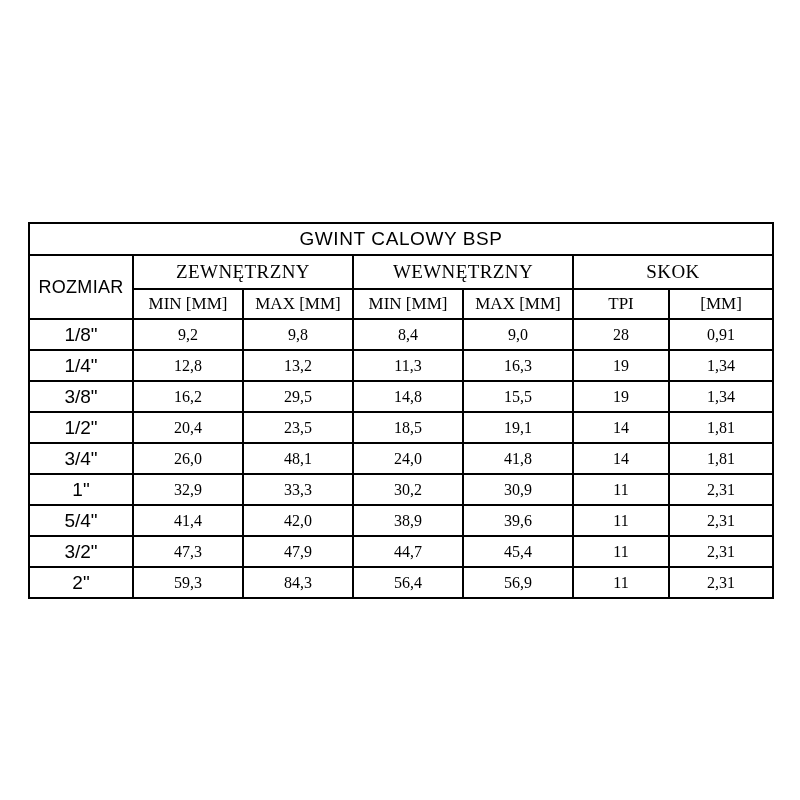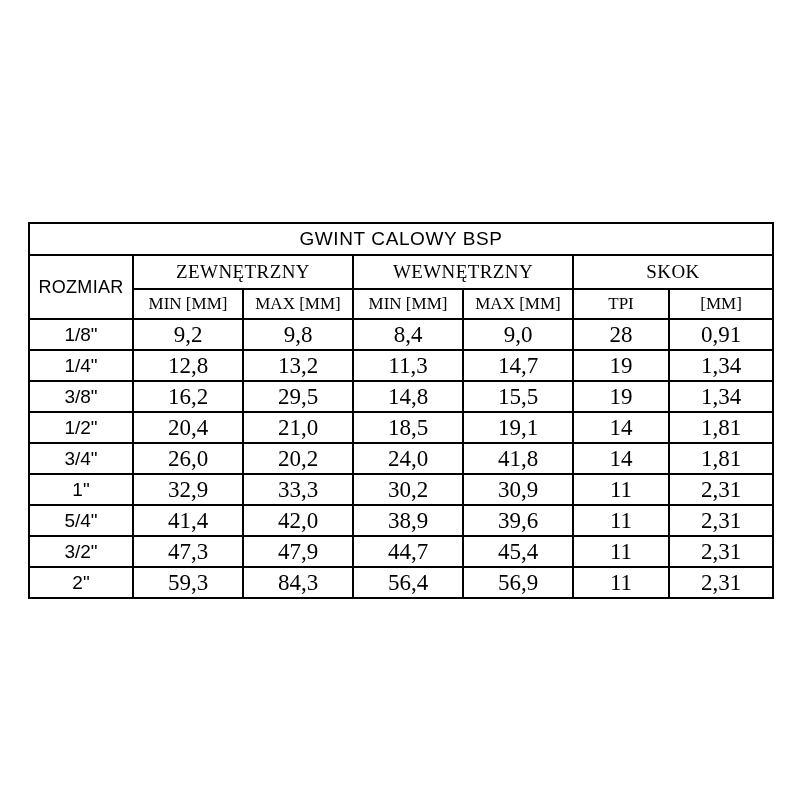--- a/index.html
+++ b/index.html
@@ -77,21 +77,21 @@
   
   .size-cell {
     height: 29px;
     font-size: 19px;
     font-family: "Liberation Sans", sans-serif;
     font-weight: bold;
   }
 
   .val-cell {
     height: 29px;
-    font-size: 23px;
+    font-size: 16px;
     font-family: "Liberation Serif", serif;
   }
 
   col.c-size  { width: 104px; }
   col.c-zmin  { width: 110px; }
   col.c-zmax  { width: 110px; }
   col.c-wmin  { width: 110px; }
   col.c-wmax  { width: 110px; }
   col.c-tpi   { width: 96px;  }
   col.c-mm    { width: 104px; }
@@ -138,46 +138,46 @@
             <td class="val-cell">8,4</td>
             <td class="val-cell">9,0</td>
             <td class="val-cell">28</td>
             <td class="val-cell">0,91</td>
           </tr>
           <tr>
             <td class="size-cell">1/4"</td>
             <td class="val-cell">12,8</td>
             <td class="val-cell">13,2</td>
             <td class="val-cell">11,3</td>
-            <td class="val-cell">14,7</td>
+            <td class="val-cell">16,3</td>
             <td class="val-cell">19</td>
             <td class="val-cell">1,34</td>
           </tr>
           <tr>
             <td class="size-cell">3/8"</td>
             <td class="val-cell">16,2</td>
             <td class="val-cell">29,5</td>
             <td class="val-cell">14,8</td>
             <td class="val-cell">15,5</td>
             <td class="val-cell">19</td>
             <td class="val-cell">1,34</td>
           </tr>
           <tr>
             <td class="size-cell">1/2"</td>
             <td class="val-cell">20,4</td>
-            <td class="val-cell">21,0</td>
+            <td class="val-cell">23,5</td>
             <td class="val-cell">18,5</td>
             <td class="val-cell">19,1</td>
             <td class="val-cell">14</td>
             <td class="val-cell">1,81</td>
           </tr>
           <tr>
             <td class="size-cell">3/4"</td>
             <td class="val-cell">26,0</td>
-            <td class="val-cell">20,2</td>
+            <td class="val-cell">48,1</td>
             <td class="val-cell">24,0</td>
             <td class="val-cell">41,8</td>
             <td class="val-cell">14</td>
             <td class="val-cell">1,81</td>
           </tr>
           <tr>
             <td class="size-cell">1"</td>
             <td class="val-cell">32,9</td>
             <td class="val-cell">33,3</td>
             <td class="val-cell">30,2</td>

